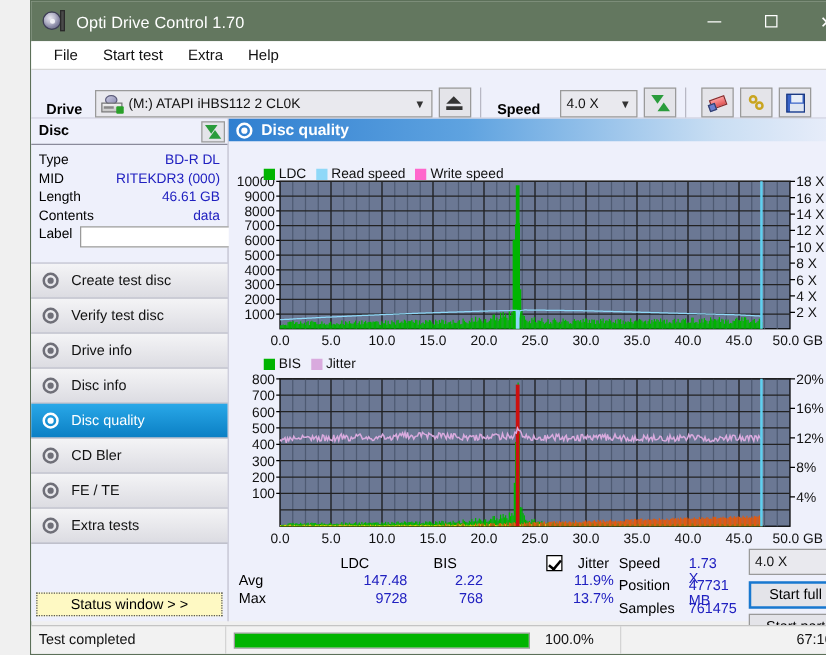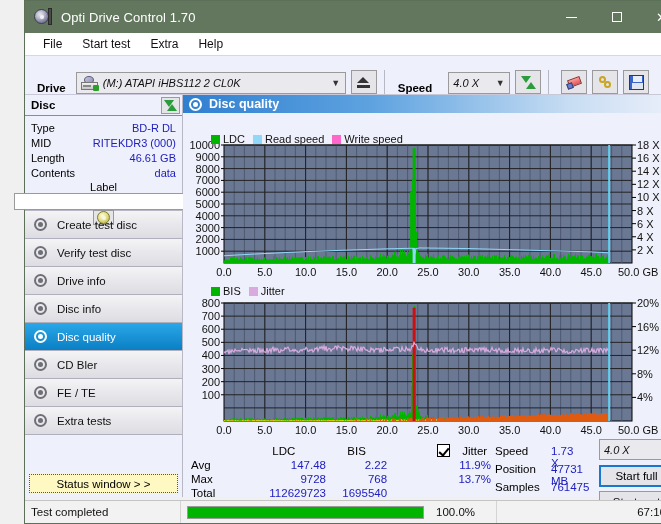--- a/index.html
+++ b/index.html
@@ -24,21 +24,21 @@
   .win-btn{width:45px;height:32px;display:flex;align-items:center;justify-content:center;color:#fff;font-size:13px;}
   .win-btn .min{width:11px;height:1px;background:#fff;display:block;}
   .win-btn .max{width:10px;height:10px;border:1px solid #fff;display:block;box-sizing:border-box;}
   
   .menubar{height:22px;background:#ffffff;display:flex;align-items:center;padding-left:8px;border-bottom:1px solid #d8d8d8;}
   .menu-item{padding:2px 10px;color:#111;font-size:12px;}
   
   .toolbar{height:38px;background:#eef0fb;display:flex;align-items:flex-end;padding:0 6px;border-bottom:1px solid #c8c8d8;}
   .tb-label{font-weight:bold;font-size:11.5px;color:#000;margin:0 10px 0 6px;}
   .combo{height:22px;background:#e9e9ee;border:1px solid #9a9a9a;display:flex;align-items:center;
-     padding:0 2px 0 4px;box-sizing:border-box;font-size:11px;color:#111;font-style:italic;}
+     padding:0 2px 0 4px;box-sizing:border-box;font-size:11px;color:#111;}
   .combo .cv{flex:1 1 auto;white-space:nowrap;overflow:hidden;}
   .chev{width:14px;text-align:center;color:#333;font-size:9px;line-height:1;}
   .drive-combo{width:270px;}
   .drive-ico{width:17px;height:14px;margin-right:5px;position:relative;flex:0 0 auto;}
   .drive-ico .body{position:absolute;left:0;bottom:0;width:17px;height:8px;background:linear-gradient(#f2f2f2,#c6c6c6);border:1px solid #777;box-sizing:border-box;}
   .drive-ico .slot{position:absolute;left:2px;bottom:3px;width:8px;height:2px;background:#888;}
   .drive-ico .cd{position:absolute;left:3px;top:0;width:10px;height:8px;border-radius:50%;background:linear-gradient(135deg,#c8c8e0,#8e8eb4);border:1px solid #5a5a7a;box-sizing:border-box;}
   .drive-ico .plus{position:absolute;right:-1px;bottom:-1px;width:6px;height:6px;background:#2aa02a;border-radius:1px;}
   .tbtn{height:24px;min-width:26px;background:#e4e4e9;border:1px solid #9a9a9a;display:flex;align-items:center;justify-content:center;box-sizing:border-box;margin-left:5px;}
   .eject{width:13px;height:11px;position:relative;}
@@ -62,21 +62,21 @@
   .right{flex:1 1 auto;background:#eef0fb;position:relative;}
   
   .panel-head{height:20px;background:#eef0fb;display:flex;align-items:center;
       border-bottom:1px solid #8a8a9a;padding:0 2px 0 6px;}
   .panel-head .ttl{font-weight:bold;font-size:11.5px;color:#000;flex:1 1 auto;}
   .pbtn{width:19px;height:17px;background:#e4e4e9;border:1px solid #9a9a9a;display:flex;align-items:center;justify-content:center;box-sizing:border-box;}
   .disc-rows{padding:4px 6px 2px 6px;}
   .drow{display:flex;align-items:center;height:15px;font-size:11px;}
   .drow .k{color:#000;flex:0 0 auto;}
   .drow .v{color:#2020c0;margin-left:auto;text-align:right;}
-  .label-row{display:flex;align-items:center;height:21px;margin-top:1px;flex-direction:column;}
+  .label-row{display:flex;align-items:flex-start;height:21px;margin-top:1px;}
   .label-row .k{color:#000;font-size:11px;}
   .lbl-input{flex:1 1 auto;height:17px;background:#fff;border:1px solid #9a9a9a;margin:0 3px 0 6px;box-sizing:border-box;}
   .cd-btn{width:21px;height:19px;background:#e4e4e9;border:1px solid #9a9a9a;display:flex;align-items:center;justify-content:center;box-sizing:border-box;}
   .cd-glyph{width:13px;height:13px;border-radius:50%;background:radial-gradient(circle at 40% 35%,#fdfde0 0%,#e3e08a 45%,#c9c45a 75%,#9d9838 100%);border:1px solid #7d7a2c;box-sizing:border-box;position:relative;}
   .cd-glyph:after{content:"";position:absolute;left:4px;top:4px;width:4px;height:4px;border-radius:50%;background:#f5f5e8;}
   
   .navlist{margin-top:6px;border-top:1px solid #b7b7c6;}
   .nav{height:28px;display:flex;align-items:center;padding-left:8px;
       background:linear-gradient(#f4f4f6,#dcdce2);border-bottom:1px solid #b0b0bc;box-sizing:border-box;}
   .nav.sel{background:linear-gradient(#29a8e8,#0b7fc4);}
@@ -1738,28 +1738,20 @@
               <td class="num" style="padding-left:8px">11.9%</td>
             </tr>
             <tr>
               <td>Max</td>
               <td class="num">9728</td>
               <td class="num">768</td>
               <td></td>
                   <td></td>
               <td class="num" style="padding-left:8px">13.7%</td>
             </tr>
-            <tr>
-              <td>Total</td>
-              <td class="num">112629723</td>
-              <td class="num">1695540</td>
-              <td></td>
-                  <td></td>
-              <td class="num" style="padding-left:8px"></td>
-            </tr>
           </tbody>
             </table>
         </div>
 
         <div class="rightstats">
           <div style="position:relative;height:20px">
             <span class="k" style="position:absolute;left:0;top:2px">Speed</span>
             <span class="v" style="position:absolute;left:56px;top:2px">1.73 X</span>
           </div>
           <div style="position:relative;height:18px">

